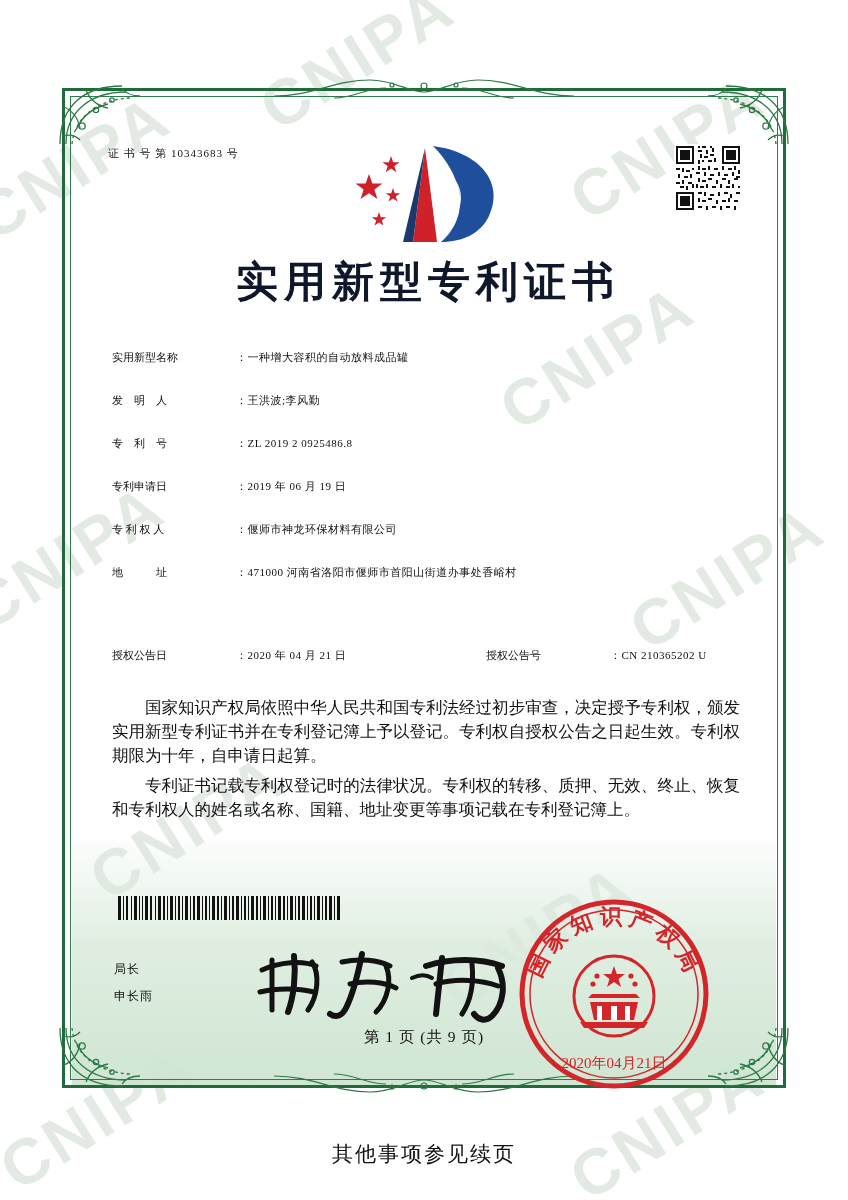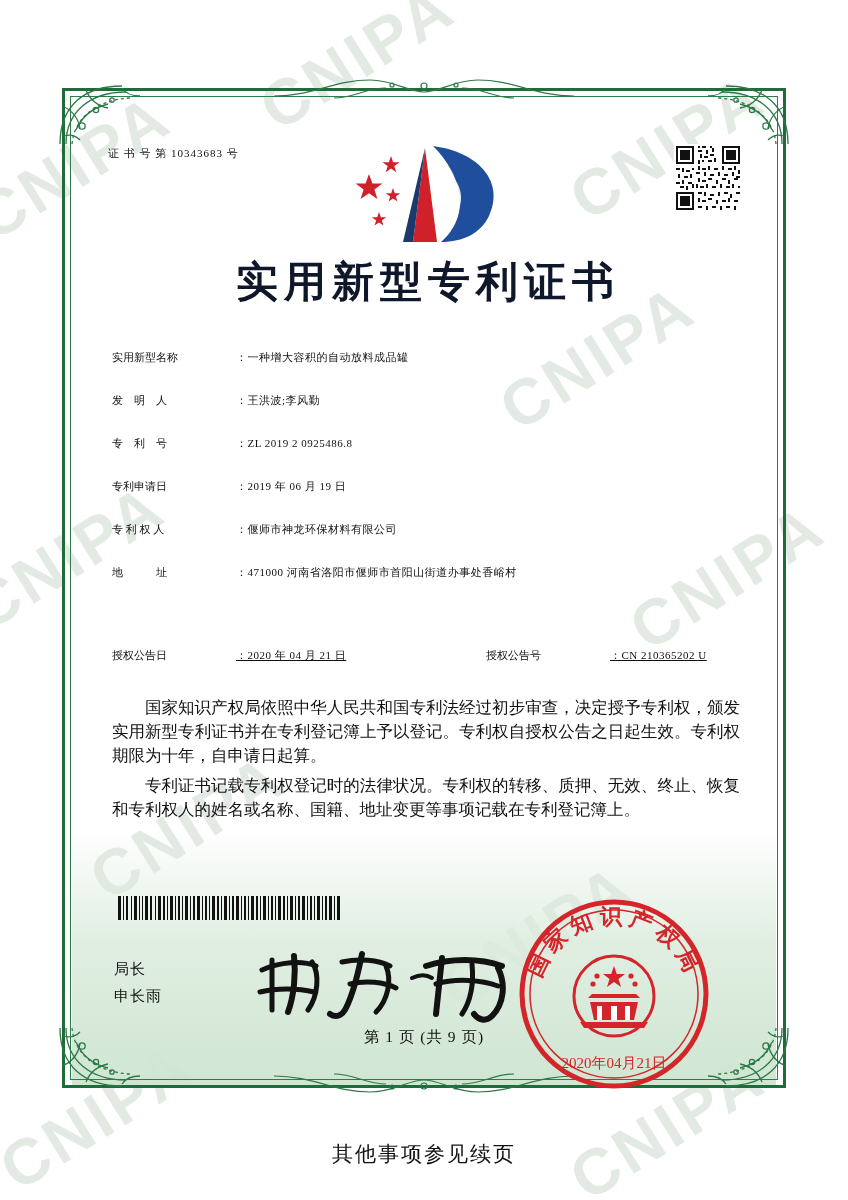--- a/index.html
+++ b/index.html
@@ -160,21 +160,21 @@
   .field .lbl {
     width: 124px;
     flex: 0 0 124px;
     letter-spacing: 0px;
     white-space: nowrap;
   }
   .field .val {
     flex: 1 1 auto;
     letter-spacing: 0.5px;
   }
-  .field.inline-two .val { flex: 0 0 auto; width: 250px; text-decoration: underline; }
+  .field.inline-two .val { flex: 0 0 auto; width: 250px; }
   .field .lbl2 {
     flex: 0 0 auto;
     width: 124px;
     white-space: nowrap;
     margin-top: 40px;
   }
 
   .paragraphs {
     position: absolute;
     left: 42px;
@@ -196,21 +196,21 @@
     left: 48px;
     top: 800px;
     width: 222px;
     height: 24px;
   }
 
   .signature-block {
     position: absolute;
     left: 44px;
     top: 860px;
-    font-size: 15px;
+    font-size: 12px;
     line-height: 27px;
     color: #111;
     letter-spacing: 1px;
   }
   .handwriting {
     position: absolute;
     left: 180px;
     top: 848px;
     width: 290px;
     height: 80px;

